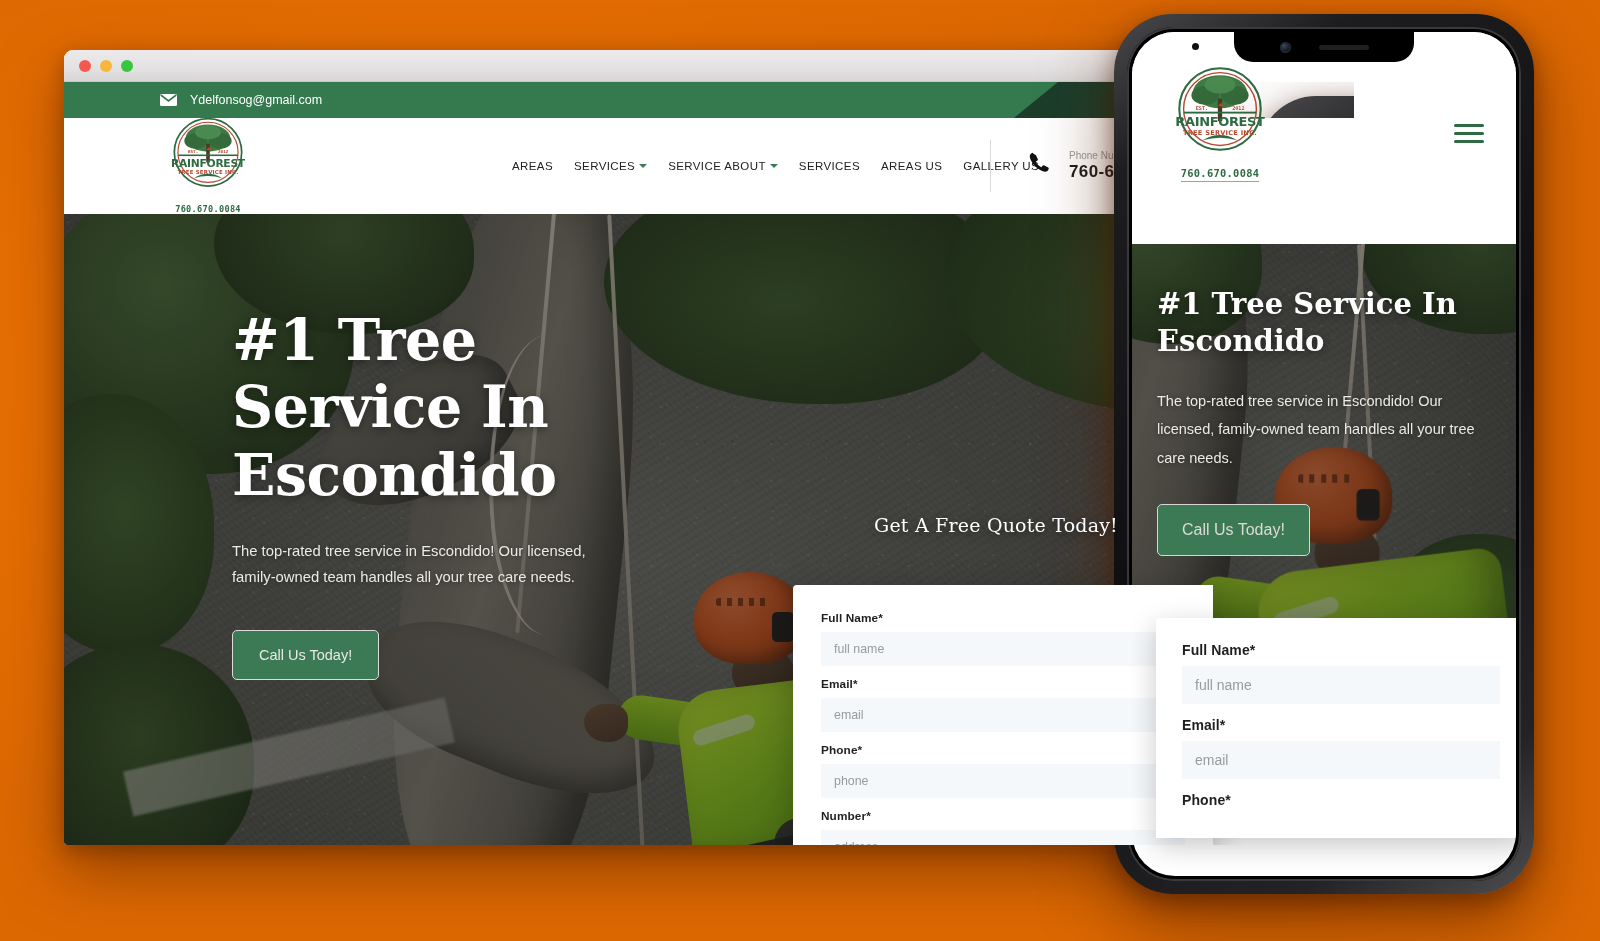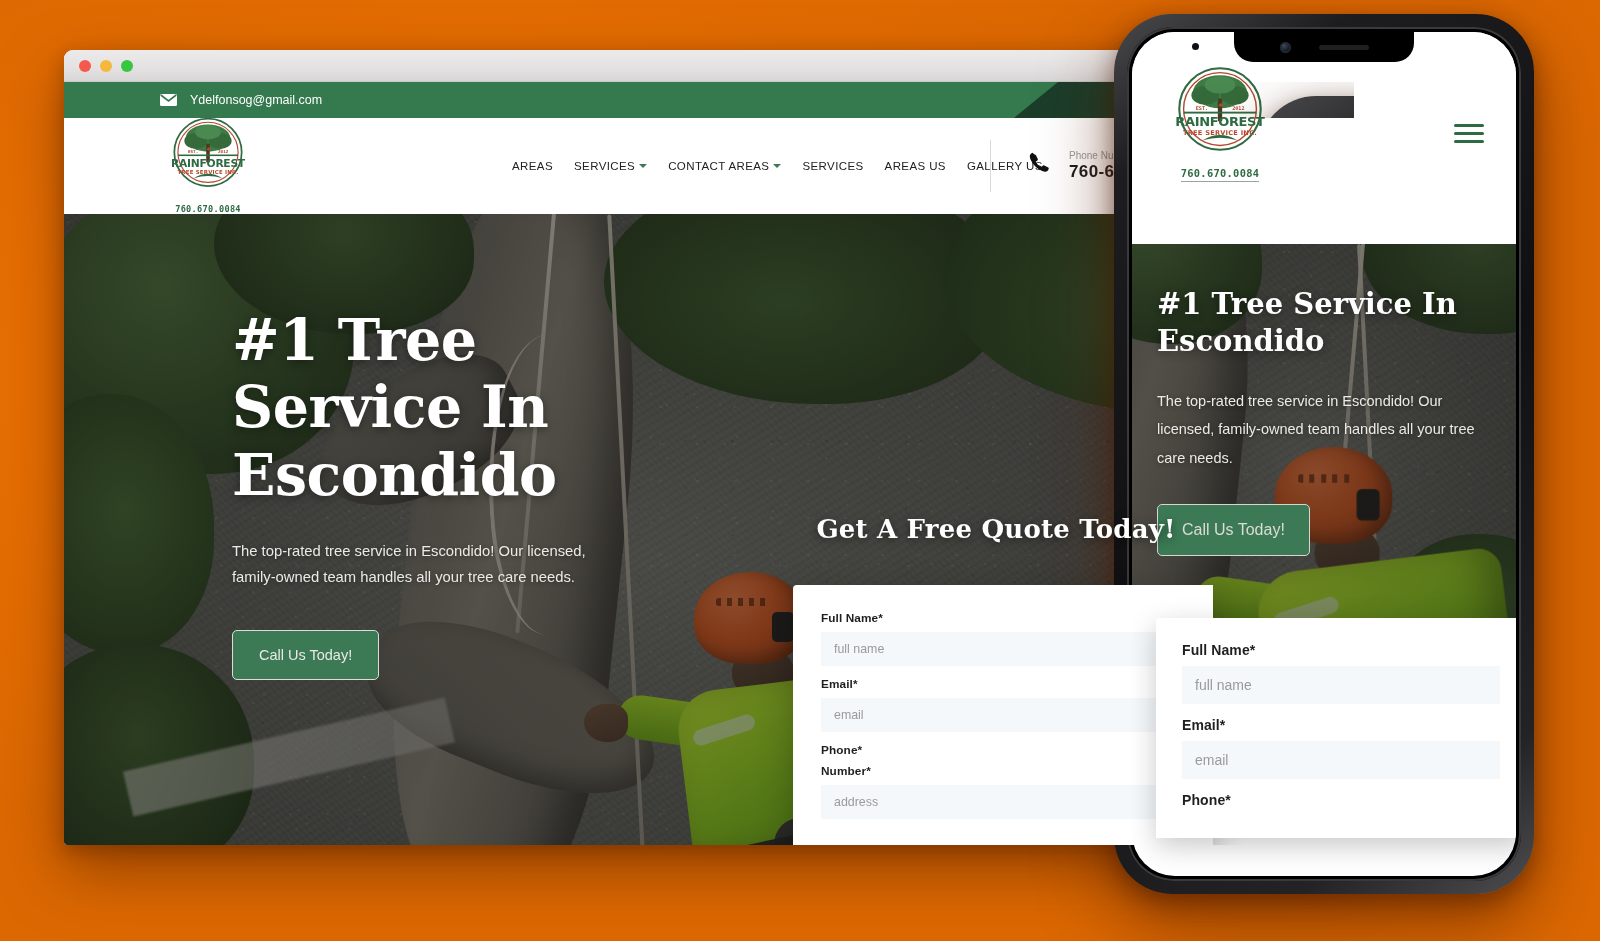--- a/index.html
+++ b/index.html
@@ -172,21 +172,21 @@
   }
   .btn-call {
     margin-top:40px; display:inline-block;
     background:#3C7A55; color:#e9e9e6; border:1.5px solid #dcdcd8;
     padding:16px 26px; border-radius:5px; font-size:14.5px; cursor:pointer;
   }
 
   
   .quote-head {
     position:absolute; z-index:4; left:722px; top:300px; width:420px; text-align:center;
-    font-family:"DejaVu Serif", serif; font-weight:bold; color:#fff; font-size:26px;
+    font-family:"DejaVu Serif", serif; font-weight:normal; color:#fff; font-size:19px;
     letter-spacing:.2px; text-shadow:0 2px 9px rgba(0,0,0,.5);
   }
   .quote-card {
     position:absolute; z-index:4; left:729px; top:371px; width:420px; min-height:470px;
     background:#fff; border-radius:4px 0 0 0; padding:26px 28px 30px 28px;
     box-shadow:0 10px 34px rgba(0,0,0,.24);
   }
   .f-label { font-size:11.8px; font-weight:bold; color:#1f1f1f; margin-bottom:7px; letter-spacing:.1px; }
   .f-input {
     width:100%; height:34px; background:#F5F8FB; border:none; outline:none;
@@ -301,21 +301,21 @@
 
       <div class="nav-links">
         <div class="nav-link">
             <span>AREAS</span>
           </div>
         <div class="nav-link">
             <span>SERVICES</span>
             <i class="caret"></i>
           </div>
         <div class="nav-link">
-            <span>CONTACT AREAS</span>
+            <span>SERVICE ABOUT</span>
             <i class="caret"></i>
           </div>
         <div class="nav-link">
             <span>SERVICES</span>
           </div>
         <div class="nav-link">
             <span>AREAS US</span>
           </div>
         <div class="nav-link">
             <span>GALLERY US</span>
@@ -376,20 +376,21 @@
       </div>
 
       <div class="quote-head">Get A Free Quote Today!</div>
 
       <div class="quote-card">
         <div class="f-label">Full Name*</div>
         <input class="f-input" placeholder="full name" style="">
         <div class="f-label">Email*</div>
         <input class="f-input" placeholder="email" style="">
         <div class="f-label">Phone*</div>
+        <input class="f-input" placeholder="phone" style="">
         <div class="f-label">Number*</div>
         <input class="f-input" placeholder="address" style="">
         
         
         
       </div>
     </div>
 
   </div>
 </div>

